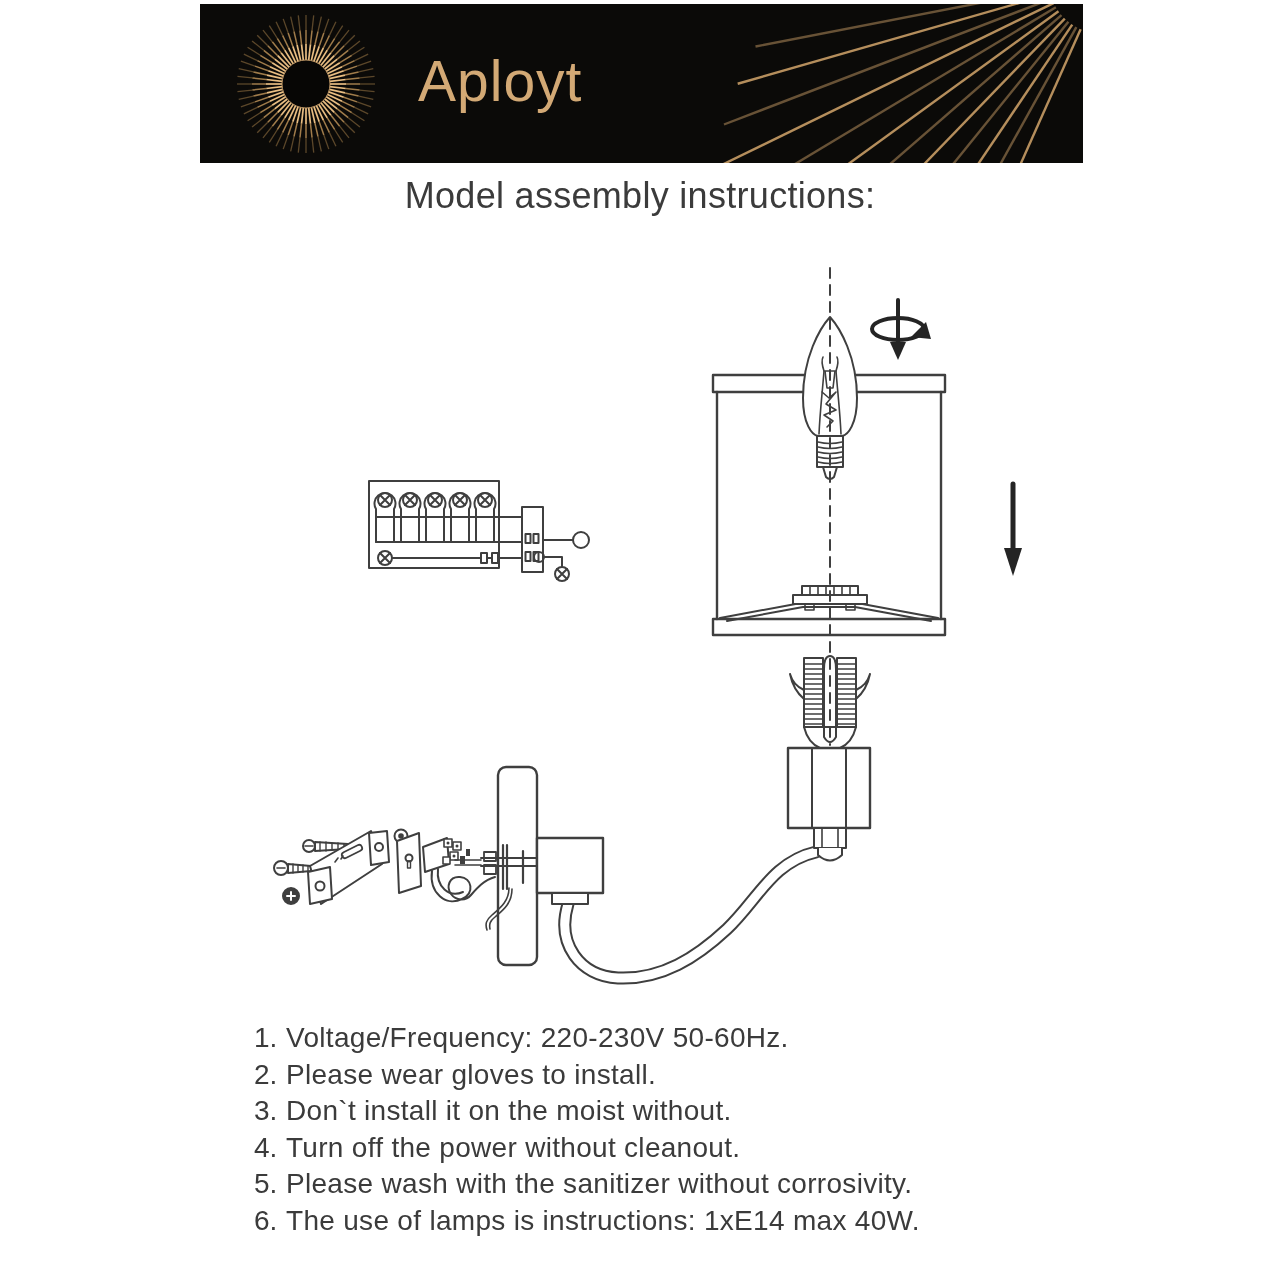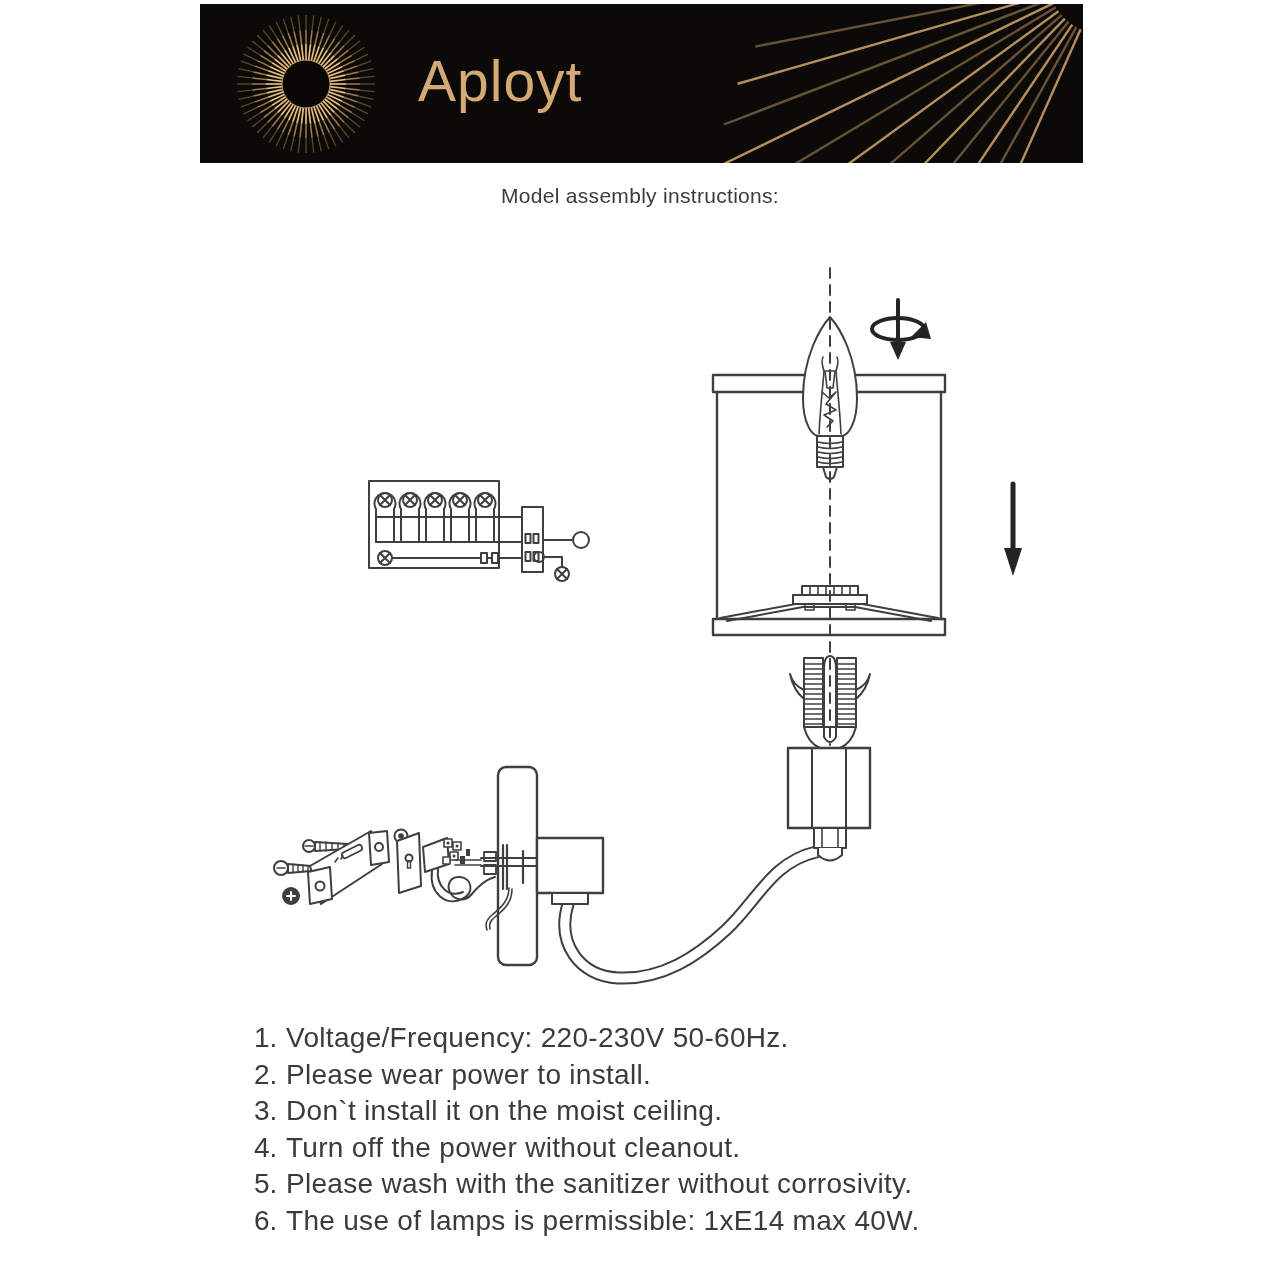--- a/index.html
+++ b/index.html
@@ -14,21 +14,21 @@
     background:#0b0a08;overflow:hidden;
   }
   .banner svg{position:absolute;left:0;top:0;}
   .wordmark{
     position:absolute;left:218px;top:0;height:159px;display:flex;align-items:center;
     font-size:57px;letter-spacing:1px;color:#d3a975;font-weight:400;
     padding-bottom:6px;box-sizing:border-box;
   }
   
   .title{position:absolute;top:177px;left:0;width:1280px;text-align:center;color:#3b3b3b;}
-  .title div{font-size:21px;line-height:37px;letter-spacing:0.3px;}
+  .title div{font-size:36px;line-height:37px;letter-spacing:0.3px;}
   
   svg.art{position:absolute;left:0;top:0;}
   
   .list{
     position:absolute;left:254px;top:1020px;margin:0;padding:0;list-style:none;
     color:#3b3b3b;font-size:28px;line-height:36.5px;white-space:nowrap;
   }
   .list li{display:flex;}
   .list .num{width:32px;}
   .list .txt{letter-spacing:0.3px;}
@@ -388,32 +388,32 @@
   </g>
   </svg>
 
   <ol class="list">
     <li>
       <span class="num">1.</span>
       <span class="txt">Voltage/Frequency: 220-230V 50-60Hz.</span>
     </li>
     <li>
       <span class="num">2.</span>
-      <span class="txt">Please wear power to install.</span>
+      <span class="txt">Please wear gloves to install.</span>
     </li>
     <li>
       <span class="num">3.</span>
-      <span class="txt">Don`t install it on the moist ceiling.</span>
+      <span class="txt">Don`t install it on the moist without.</span>
     </li>
     <li>
       <span class="num">4.</span>
       <span class="txt">Turn off the power without cleanout.</span>
     </li>
     <li>
       <span class="num">5.</span>
       <span class="txt">Please wash with the sanitizer without corrosivity.</span>
     </li>
     <li>
       <span class="num">6.</span>
-      <span class="txt">The use of lamps is permissible: 1xE14 max 40W.</span>
+      <span class="txt">The use of lamps is instructions: 1xE14 max 40W.</span>
     </li>
   </ol>
 </div>
 
 </body></html>

